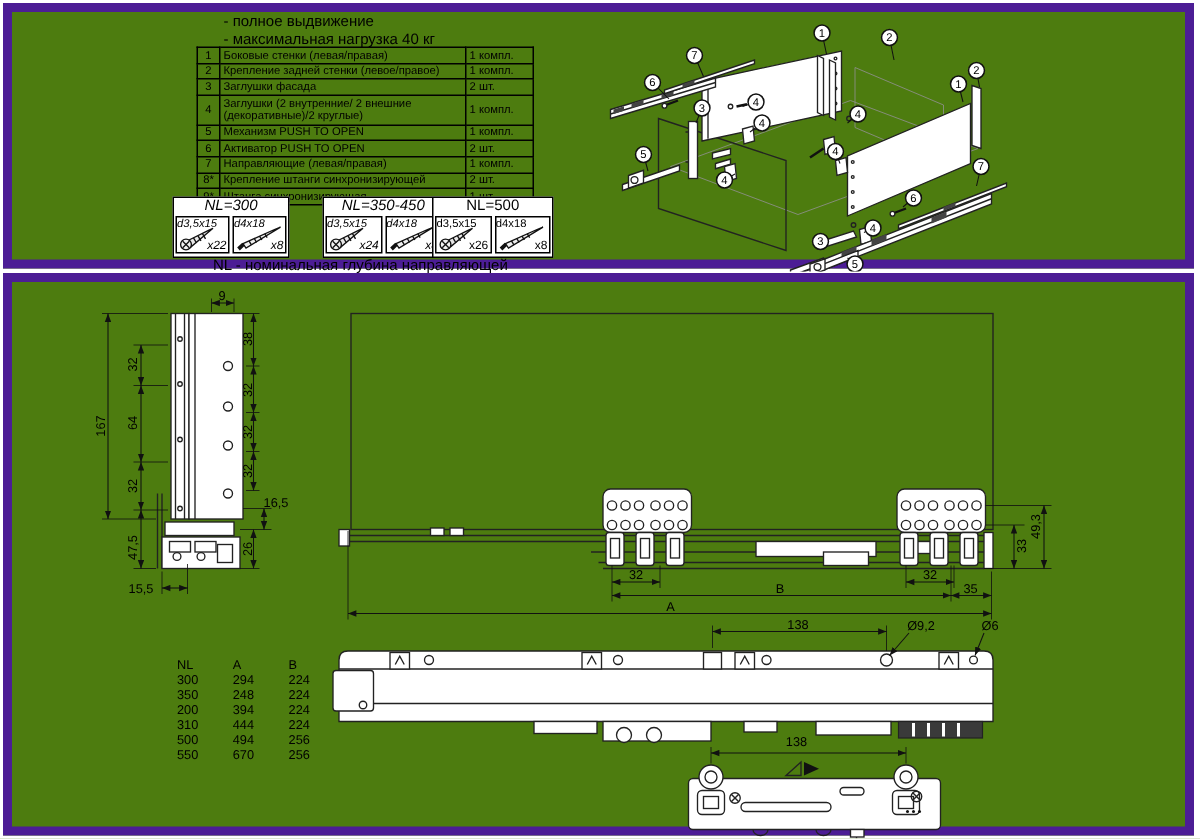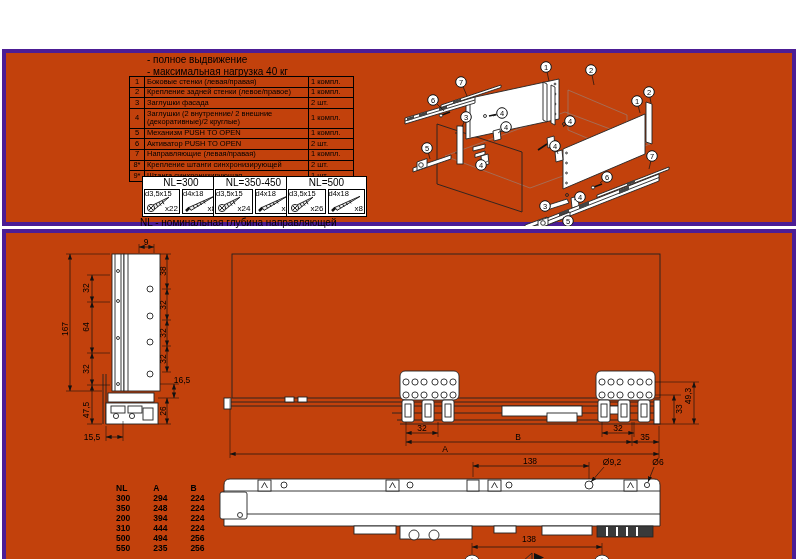--- a/index.html
+++ b/index.html
@@ -1,18 +1,18 @@
 <!DOCTYPE html>
 <html><head>
 <meta charset="utf-8">
 <style>
   html,body{margin:0;padding:0;background:#fff;}
   #page{position:relative;width:800px;height:559px;background:#fff;
         font-family:"Liberation Sans",sans-serif;color:#000;overflow:hidden;}
-  .frame{position:absolute;border:4px solid #4c1d95;background:#c2410c;box-sizing:border-box;margin-top:47px;}
+  .frame{position:absolute;border:6px solid #4c1d95;background:#4d7c0f;box-sizing:border-box;}
   #topbox{left:2px;top:2px;width:794px;height:177px;}
   #botbox{left:2px;top:182px;width:794px;height:375px;}
   .note-line{position:absolute;font-size:10px;white-space:nowrap;}
   
   #parts{position:absolute;left:123px;top:23px;width:225px;border-collapse:collapse;}
   #parts td{border:1px solid #000;font-size:7.5px;line-height:8.6px;padding:0 2px;vertical-align:middle;}
   #parts td.num{width:12px;text-align:center;padding:0 1px;}
   #parts td.qty{width:40px;white-space:nowrap;}
   #parts tr{height:10.6px;}
   #parts tr.tall{height:20px;}
@@ -34,21 +34,21 @@
   .hx2{fill:#3a3a3a;stroke:#222;stroke-width:0.8;}
   .bold{stroke:#111;stroke-width:1.6;fill:none;}
   .dim{stroke:#111;stroke-width:0.7;fill:none;}
   .ext{stroke:#111;stroke-width:0.55;fill:none;}
   .dimtext{font-size:8.5px;fill:#000;}
   .callout circle{fill:#fff;stroke:#111;stroke-width:1;}
   .callout text{font-size:7.5px;fill:#000;}
   .callout line{stroke:#111;stroke-width:0.7;}
   
   #sizetable{position:absolute;left:94px;top:250px;font-size:8.5px;border-collapse:collapse;}
-  #sizetable td{padding:0 7px 0 16px;height:10px;line-height:10px;text-align:left;font-weight:bold;}
+  #sizetable td{padding:0 7px 0 16px;height:10px;line-height:10px;text-align:left;}
 </style>
 </head>
 <body>
 
 <div id="page">
 
   <div id="topbox" class="frame">
     <div class="note-line" style="left:141px;top:1px">- полное выдвижение</div>
     <div class="note-line" style="left:141px;top:13px">- максимальная нагрузка 40 кг</div>
 
@@ -96,21 +96,21 @@
           </tr>
           <tr>
             <td class="num">9*</td>
             <td class="name">Штанга синхронизирующая</td>
             <td class="qty">1 шт.</td>
           </tr>
         </tbody>
       </table>
 
     <div id="screws">
-        <div class="screwbox" style="left: 136px; width: 78px;">
+        <div class="screwbox" style="left: 107px; width: 78px; font-style: italic;">
           <div class="screwtitle">NL=300</div>
           <div class="screwcells">
             <div class="screwcell">
               <span class="sz">d3,5x15</span>
               <svg width="26" height="18" viewBox="0 0 26 18">
                 <g stroke="#111" stroke-width="0.9" fill="#e8e8e8">
                   <polygon points="8,10 21,3.6 24,2.2 9.6,14.4"></polygon>
                   <line x1="11" y1="8.6" x2="13" y2="12"></line>
                   <line x1="14" y1="7.2" x2="16" y2="10.6"></line>
                   <line x1="17" y1="5.8" x2="19" y2="9.2"></line>
@@ -130,21 +130,21 @@
                   <line x1="10" y1="10.6" x2="11.6" y2="13.2"></line>
                   <line x1="13.5" y1="9" x2="15.1" y2="11.6"></line>
                   <line x1="17" y1="7.4" x2="18.6" y2="10"></line>
                   <line x1="20.5" y1="5.8" x2="22.1" y2="8.4"></line>
                 </g>
               </svg>
               <span class="cnt">x8</span>
             </div>
           </div>
         </div>
-        <div class="screwbox" style="left: 207px; width: 81px;">
+        <div class="screwbox" style="left: 207px; width: 81px; font-style: italic;">
           <div class="screwtitle">NL=350-450</div>
           <div class="screwcells">
             <div class="screwcell">
               <span class="sz">d3,5x15</span>
               <svg width="26" height="18" viewBox="0 0 26 18">
                 <g stroke="#111" stroke-width="0.9" fill="#e8e8e8">
                   <polygon points="8,10 21,3.6 24,2.2 9.6,14.4"></polygon>
                   <line x1="11" y1="8.6" x2="13" y2="12"></line>
                   <line x1="14" y1="7.2" x2="16" y2="10.6"></line>
                   <line x1="17" y1="5.8" x2="19" y2="9.2"></line>
@@ -646,19 +646,19 @@
             <td>444</td>
             <td>224</td>
           </tr>
           <tr>
             <td>500</td>
             <td>494</td>
             <td>256</td>
           </tr>
           <tr>
             <td>550</td>
-            <td>235</td>
+            <td>670</td>
             <td>256</td>
           </tr>
         </tbody>
     </table>
   </div>
 </div>
 
 </body></html>

